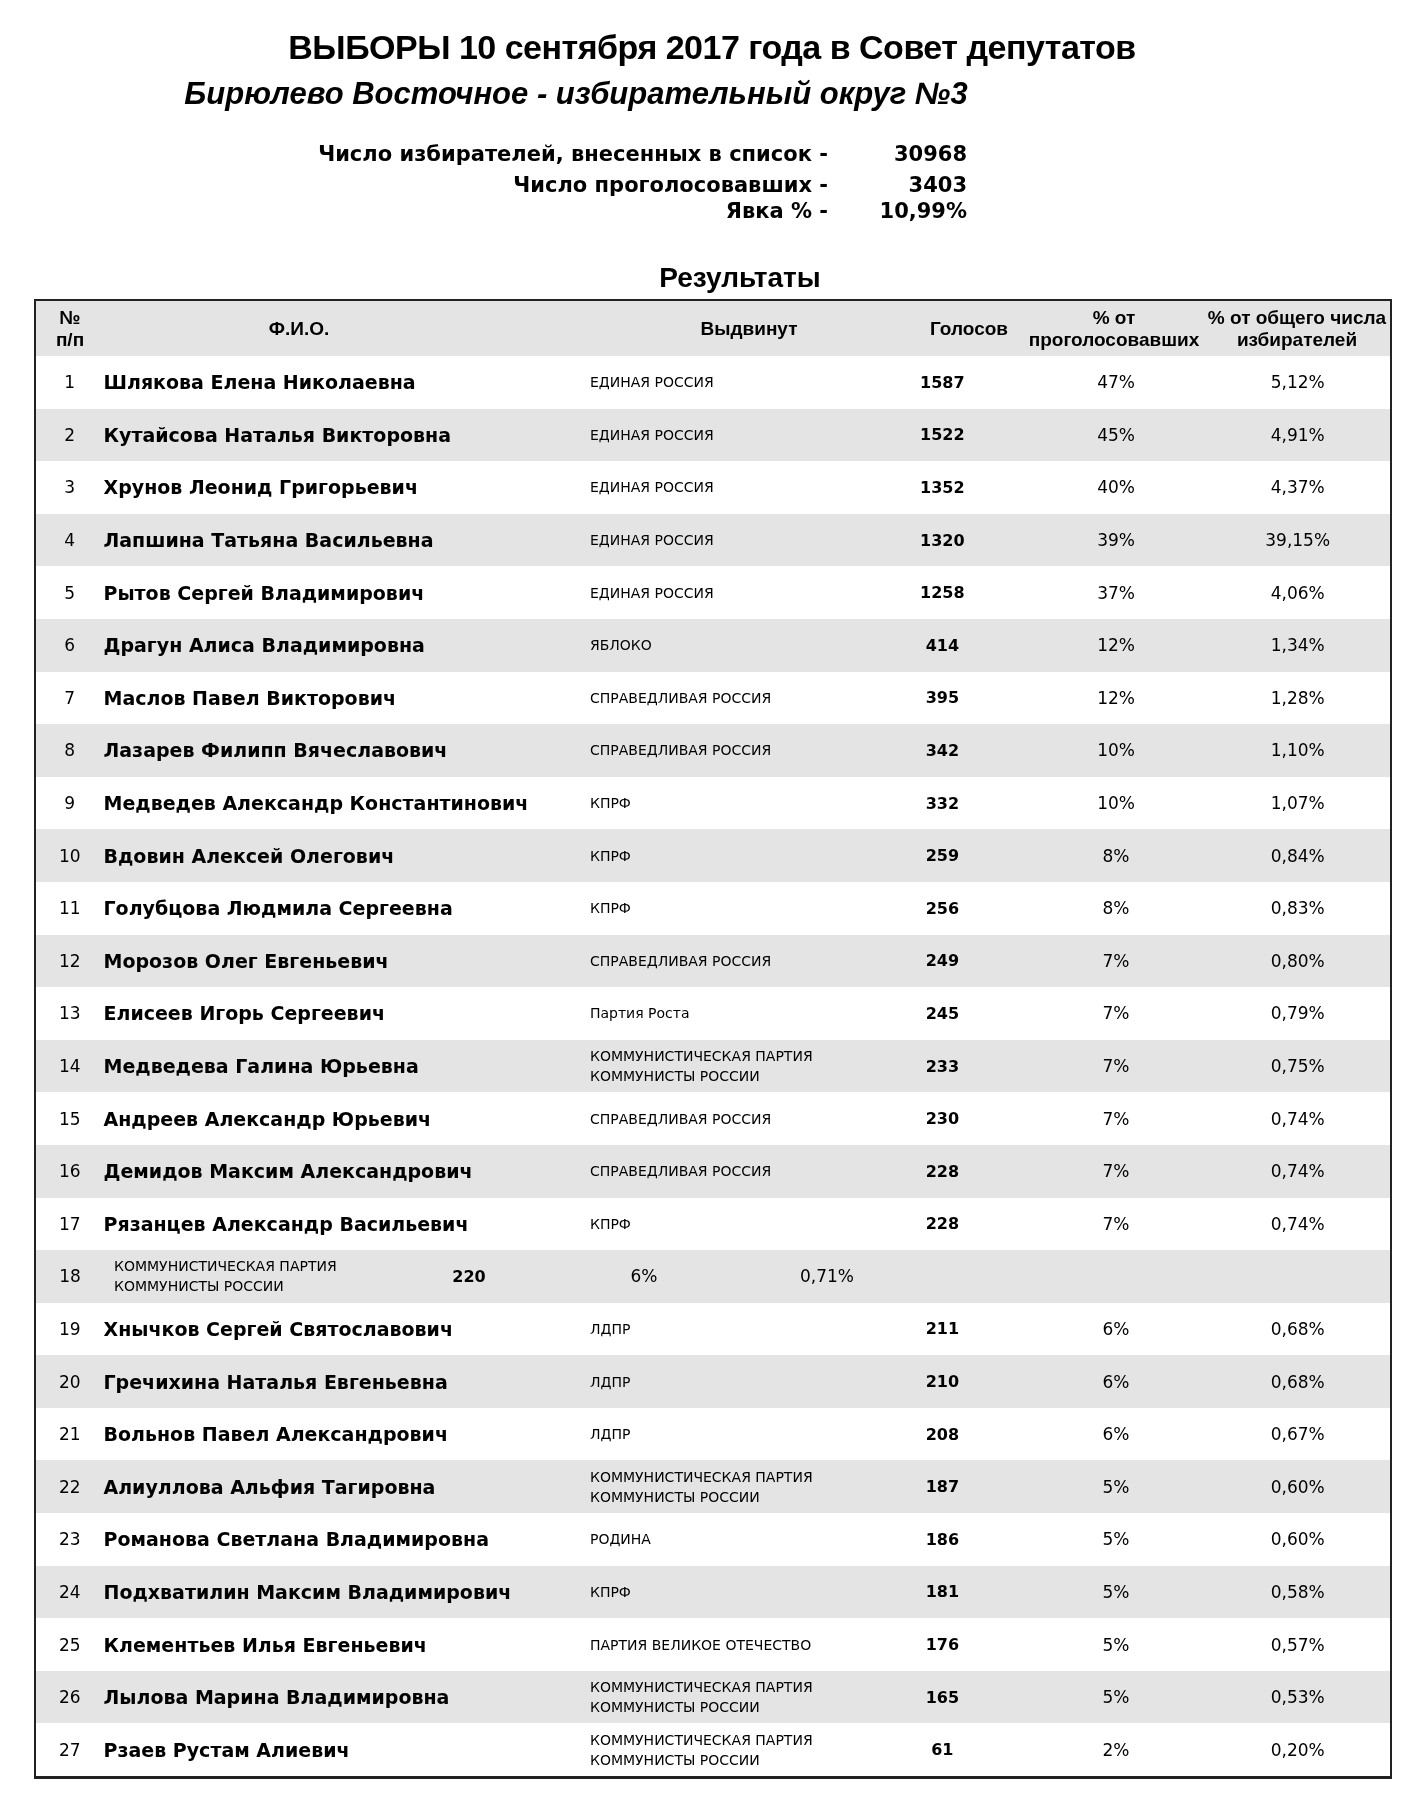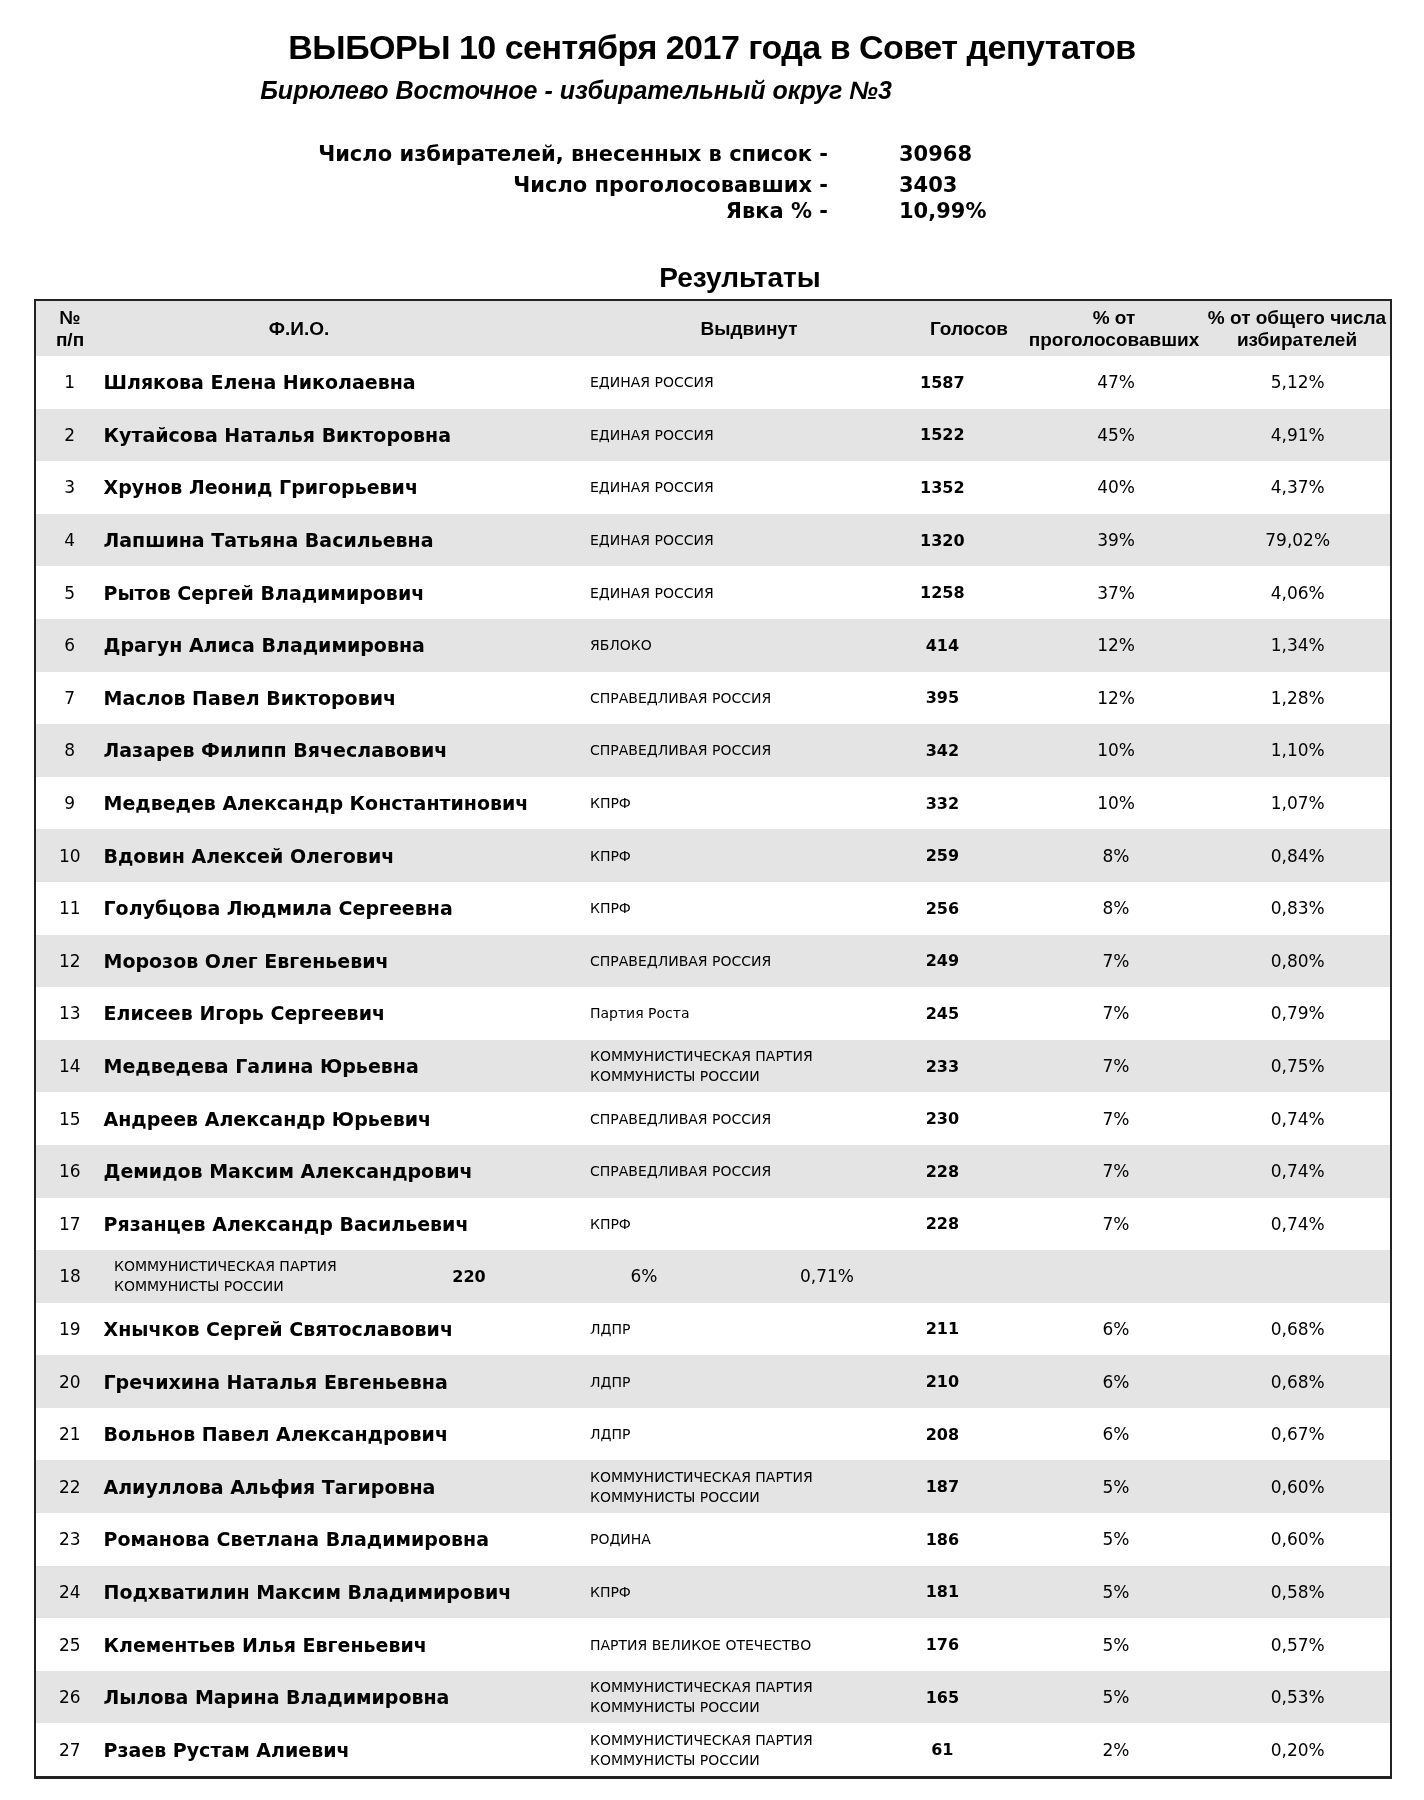--- a/index.html
+++ b/index.html
@@ -3,30 +3,30 @@
 <meta charset="utf-8">
 <style>
   html, body { margin:0; padding:0; background:#ffffff; }
   body { width:1424px; height:1800px; position:relative; overflow:hidden; color:#000; }
   .title {
     position:absolute; left:0; width:1424px; top:28px; text-align:center;
     font-family:"Liberation Sans", sans-serif; font-weight:bold; font-size:34px; letter-spacing:-0.5px;
   }
   .subtitle {
     position:absolute; left:0; width:1152px; top:76px; text-align:center;
-    font-family:"Liberation Sans", sans-serif; font-weight:bold; font-style:italic; font-size:25px;
+    font-family:"Liberation Sans", sans-serif; font-weight:bold; font-style:italic; font-size:31px;
   }
   .stats {
     position:absolute; top:142px; left:0; width:1424px;
     font-family:"DejaVu Sans", sans-serif; font-weight:bold; font-size:21px;
   }
   .stat-row { position:relative; height:31px; }
   .stat-row.tight { height:26px; }
   .stat-label { position:absolute; right:596px; text-align:right; white-space:nowrap; }
-  .stat-value { position:absolute; left:899px; width:100px; text-align:left; white-space:nowrap; }
+  .stat-value { position:absolute; left:867px; width:100px; text-align:right; white-space:nowrap; }
   .results-title {
     position:absolute; top:262px; left:0; width:1424px; text-align:center;
     font-family:"Liberation Sans", sans-serif; font-weight:bold; font-size:28px;margin-left:28px;
   }
   .table {
     position:absolute; left:34px; top:299px; width:1354px;
     border:2px solid #222; border-bottom-width:3px; box-sizing:content-box;
   }
   .hdr {
     display:flex; height:55px; background:#e4e4e4; align-items:center;
@@ -115,21 +115,21 @@
         <div class="c-votes">1352</div>
         <div class="c-pv">40%</div>
         <div class="c-pt">4,37%</div>
       </div>
       <div class="row alt">
         <div class="c-num">4</div>
         <div class="c-name">Лапшина Татьяна Васильевна</div>
         <div class="c-party">ЕДИНАЯ РОССИЯ</div>
         <div class="c-votes">1320</div>
         <div class="c-pv">39%</div>
-        <div class="c-pt">79,02%</div>
+        <div class="c-pt">39,15%</div>
       </div>
       <div class="row">
         <div class="c-num">5</div>
         <div class="c-name">Рытов Сергей Владимирович</div>
         <div class="c-party">ЕДИНАЯ РОССИЯ</div>
         <div class="c-votes">1258</div>
         <div class="c-pv">37%</div>
         <div class="c-pt">4,06%</div>
       </div>
       <div class="row alt">

